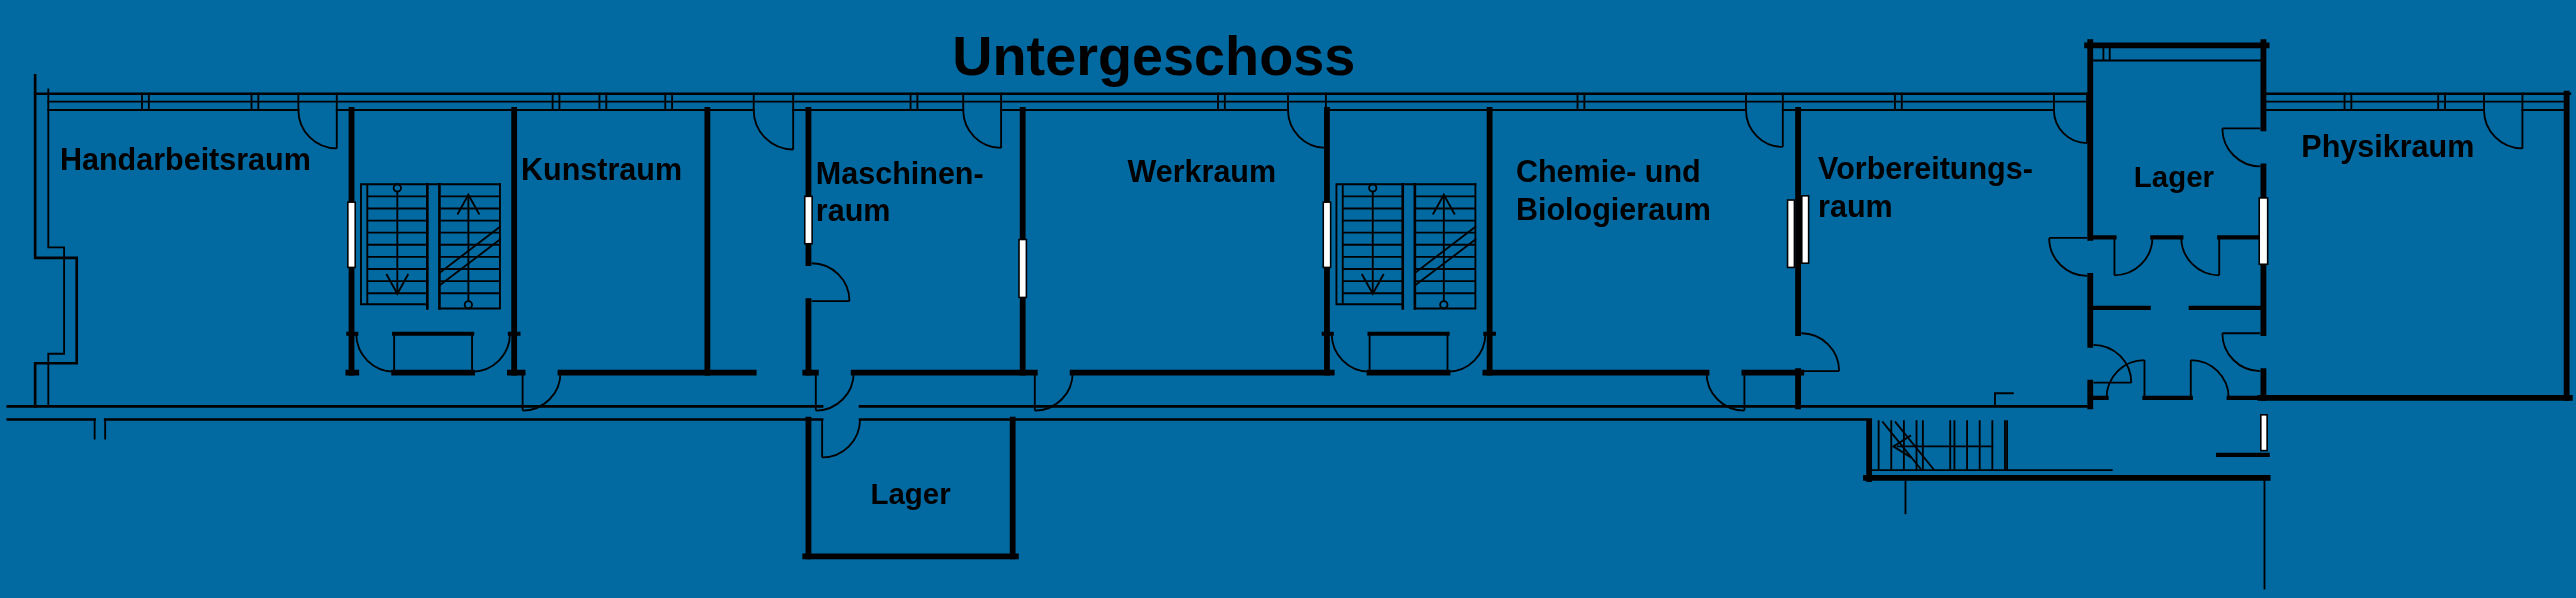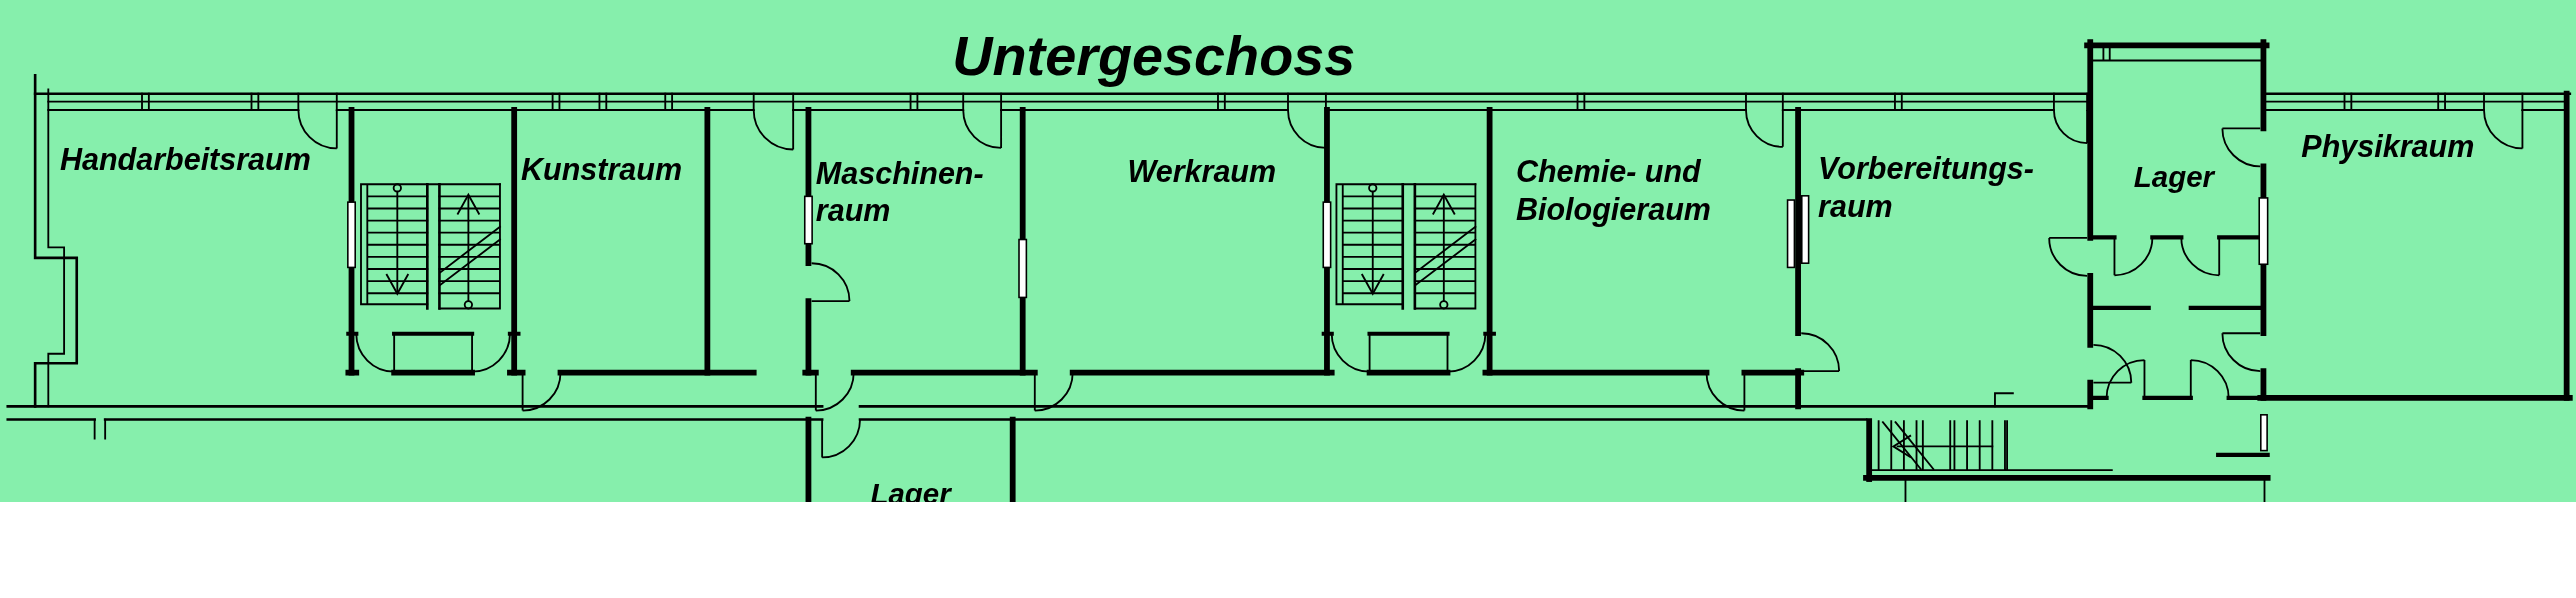--- a/index.html
+++ b/index.html
@@ -1,16 +1,16 @@
 <!DOCTYPE html>
 <html style="font-size:8.4px"><head>
 <meta charset="utf-8">
 <style>
   html,body{margin:0;padding:0;background:#ffffff;}
-  .plan-wrap{width:2576px;height:502px;background:#86efac;position:relative;overflow:hidden;font-style:italic;}
+  .plan-wrap{width:2576px;height:598px;background:#0369a1;position:relative;overflow:hidden;}
   svg{display:block;width:2576px;height:598px;}
   .w  {stroke:#000;stroke-width:11;fill:none;stroke-linecap:square;}
   .m  {stroke:#000;stroke-width:5;fill:none;stroke-linecap:square;}
   .m8 {stroke:#000;stroke-width:8;fill:none;stroke-linecap:square;}
   .t  {stroke:#000;stroke-width:3.5;fill:none;stroke-linecap:square;}
   .arc{stroke:#000;stroke-width:3.5;fill:none;}
   .win{fill:#fff;stroke:#000;stroke-width:3;}
   text{font-family:"Liberation Sans","DejaVu Sans",sans-serif;font-weight:bold;fill:#000;}
   .room-label{font-size:58px;}
   .small-label{font-size:56px;}

